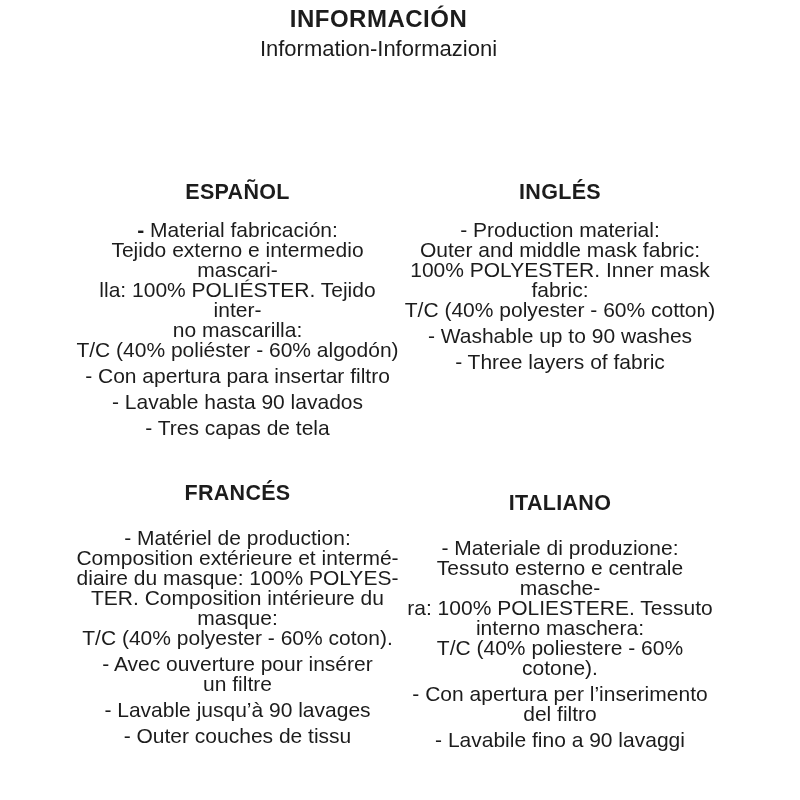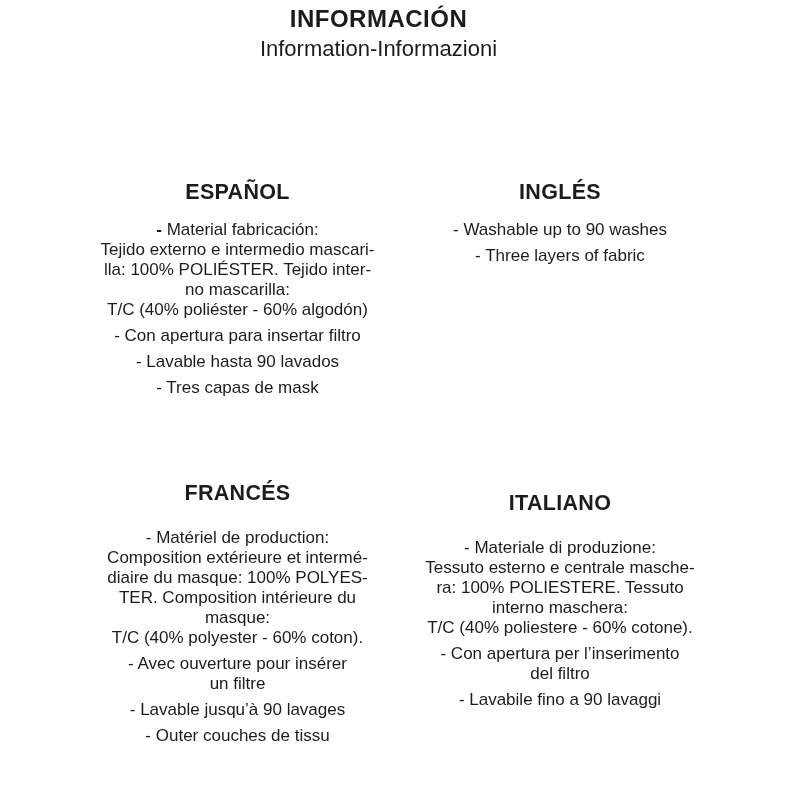--- a/index.html
+++ b/index.html
@@ -46,21 +46,21 @@
     line-height: 26px;
     font-weight: 700;
     letter-spacing: 0.3px;
     text-align: center;
   }
   .row2 h2 {
     margin-bottom: 22px;
   }
   .item {
     margin: 0 0 6px 0;
-    font-size: 17px;
+    font-size: 21px;
     line-height: 20px;
     white-space: pre-line;
   }
   .item:last-child { margin-bottom: 0; }
   .lead-dash { font-weight: 700; }
   .sec-es { left: 75px;  top: 179px; width: 325px; }
   .sec-en { left: 398px; top: 179px; width: 324px; }
   .sec-fr { left: 75px;  top: 480px; width: 325px; }
   .sec-it { left: 398px; top: 490px; width: 324px; }
 </style>
@@ -76,25 +76,30 @@
 
   <section class="lang sec-es">
     <h2>ESPAÑOL</h2>
     <p class="item"><span class="lead-dash">-</span><span> Material fabricación:
 Tejido externo e intermedio mascari-
 lla: 100% POLIÉSTER. Tejido inter-
 no mascarilla:
 T/C (40% poliéster - 60% algodón)</span></p>
     <p class="item">- Con apertura para insertar filtro</p>
     <p class="item">- Lavable hasta 90 lavados</p>
-    <p class="item">- Tres capas de mask</p>
+    <p class="item">- Tres capas de tela</p>
   </section>
 
   <section class="lang sec-en">
     <h2>INGLÉS</h2>
+    <p class="item">- Production material:
+Outer and middle mask fabric:
+100% POLYESTER. Inner mask
+fabric:
+T/C (40% polyester - 60% cotton)</p>
     <p class="item">- Washable up to 90 washes</p>
     <p class="item">- Three layers of fabric</p>
   </section>
 
   <section class="lang row2 sec-fr">
     <h2>FRANCÉS</h2>
     <p class="item">- Matériel de production:
 Composition extérieure et intermé-
 diaire du masque: 100% POLYES-
 TER. Composition intérieure du

